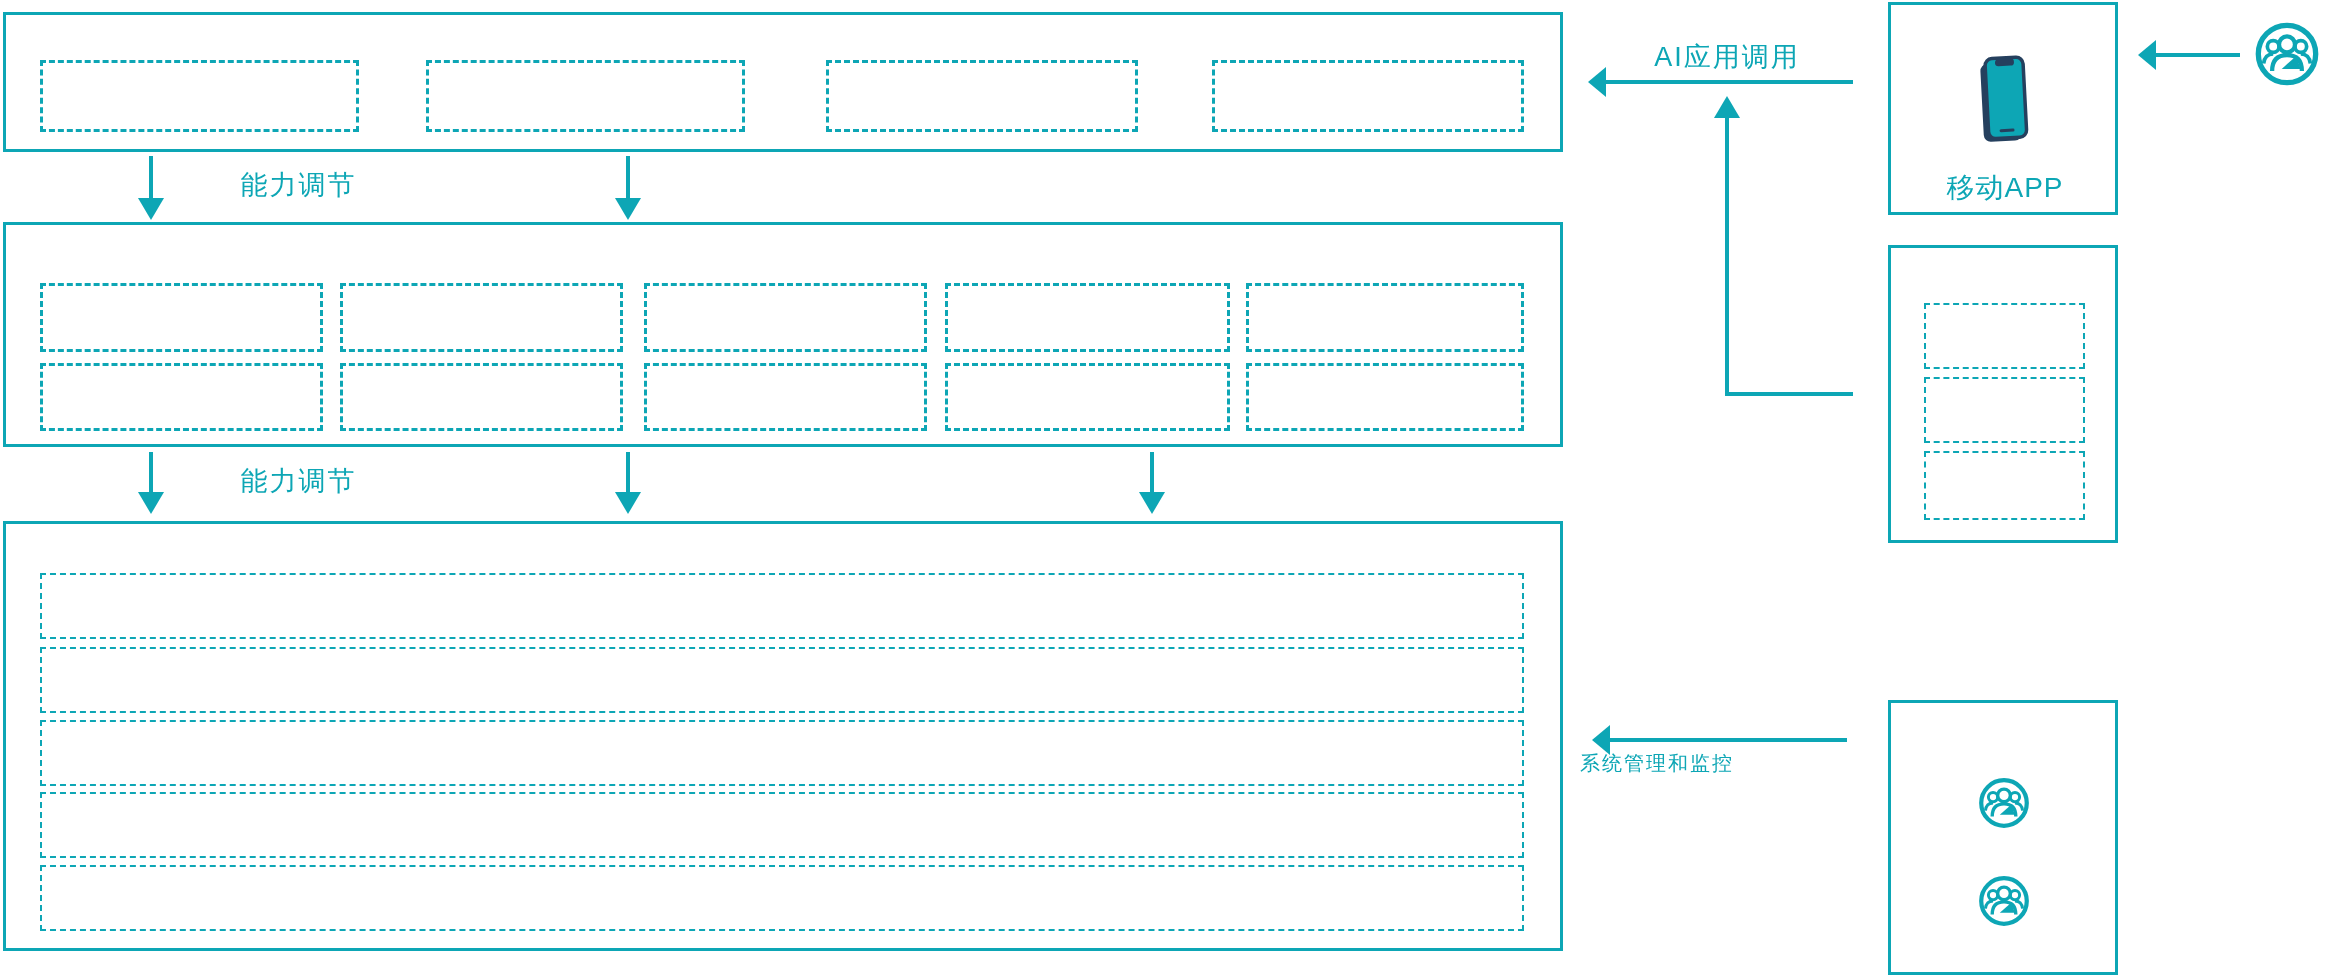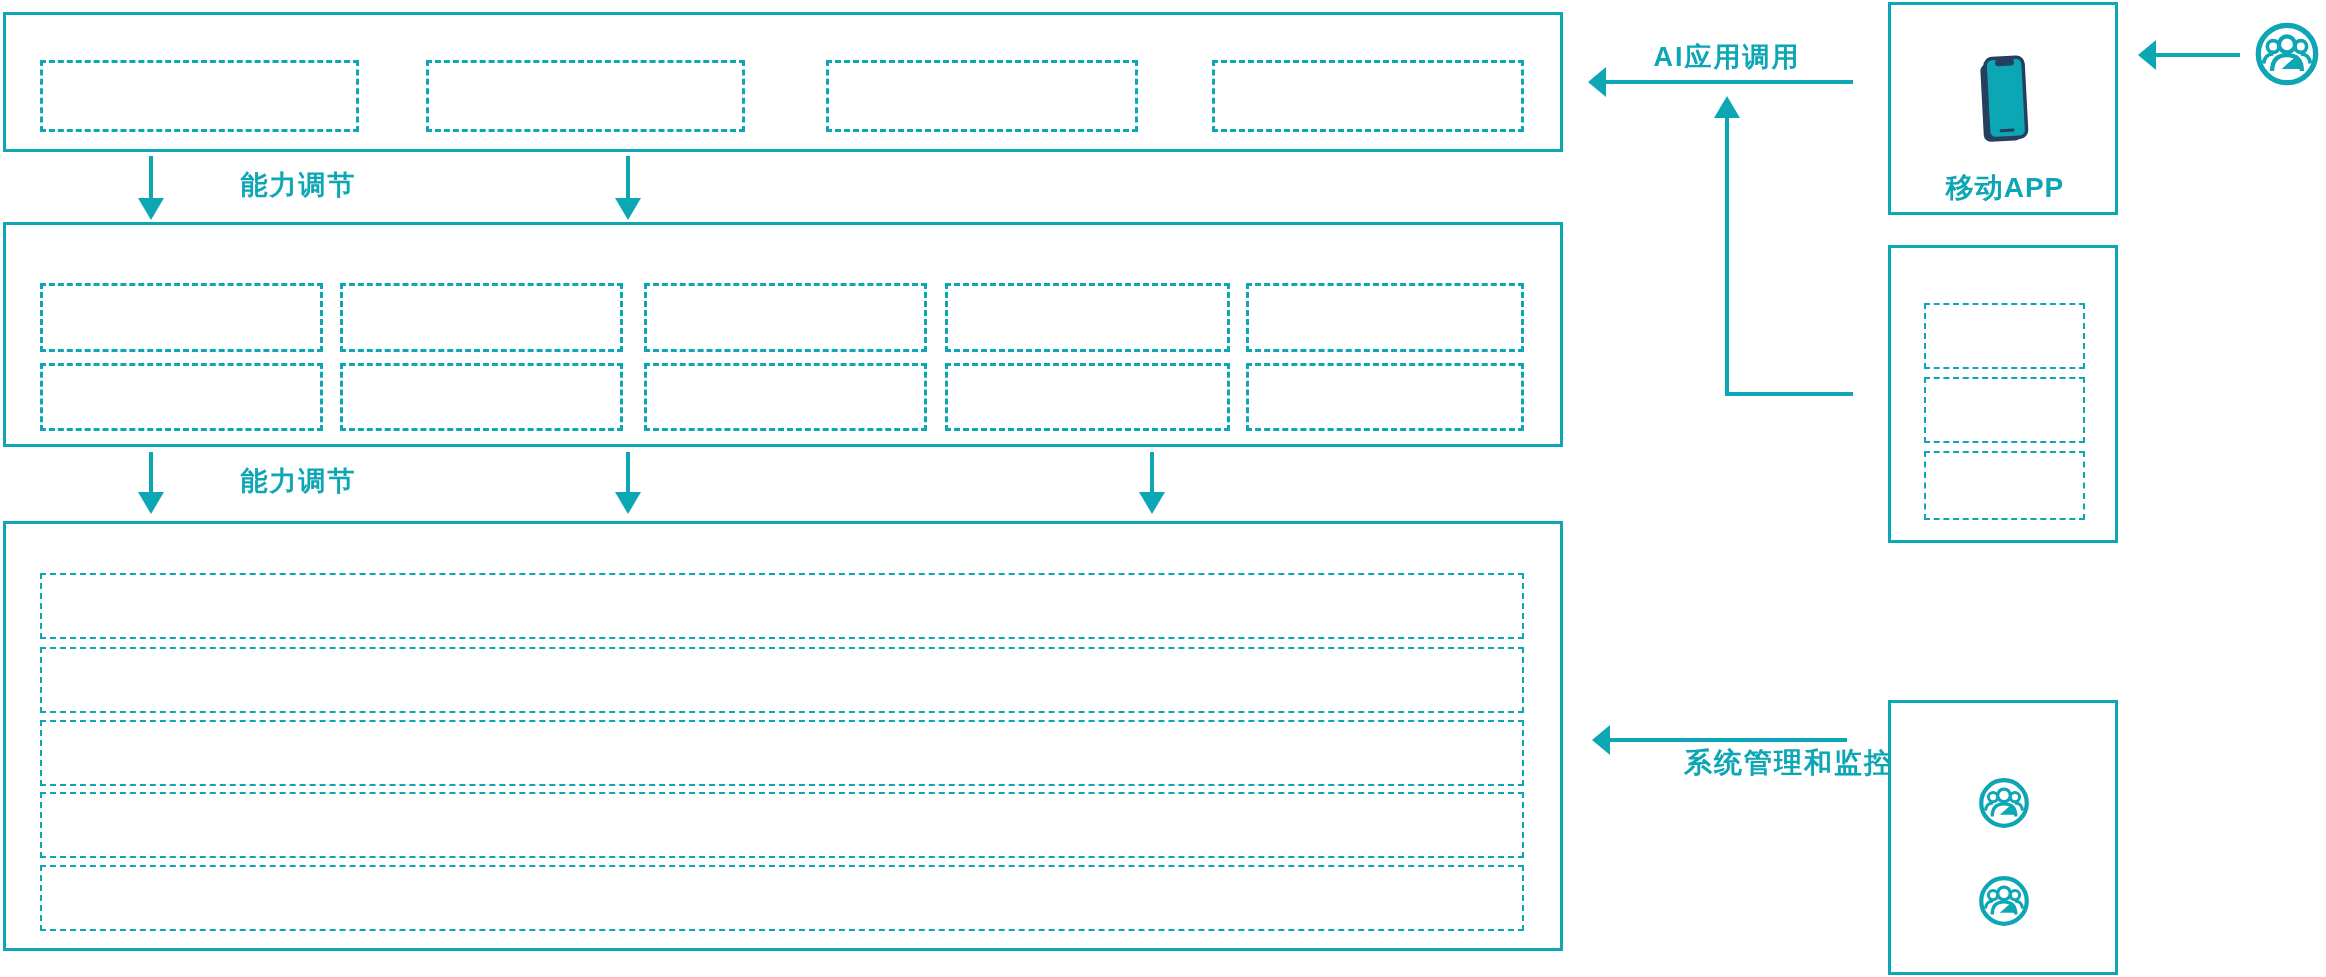--- a/index.html
+++ b/index.html
@@ -8,21 +8,21 @@
   }
   html,body{margin:0;padding:0;background:#fff;}
   .canvas{
     position:relative;width:2326px;height:977px;background:#fff;overflow:hidden;
     font-family:"Liberation Sans","DejaVu Sans",sans-serif;
   }
   .panel{position:absolute;border:3px solid var(--teal);box-sizing:border-box;background:#fff;}
   .slot{position:absolute;border:3px dashed var(--teal);box-sizing:border-box;}
   .slot.thin{border-width:2px;}
   .lbl{
-    position:absolute;color:var(--teal);font-weight:bold;font-size:27px;
+    position:absolute;color:var(--teal);font-weight:normal;font-size:27px;
     letter-spacing:2px;text-align:center;line-height:30px;white-space:nowrap;
   }
   .hline,.vline{position:absolute;background:var(--teal);}
   .ah-down{position:absolute;width:0;height:0;
     border-left:13px solid transparent;border-right:13px solid transparent;
     border-top:22px solid var(--teal);}
   .ah-up{position:absolute;width:0;height:0;
     border-left:13px solid transparent;border-right:13px solid transparent;
     border-bottom:22px solid var(--teal);}
   .ah-left{position:absolute;width:0;height:0;
@@ -103,21 +103,21 @@
   <div class="lbl" style="left:1622px;top:42px;width:210px">AI应用调用</div>
   <div class="hline" style="left:1606px;top:80px;width:247px;height:4px"></div>
   <div class="ah-left" style="left:1588px;top:67px"></div>
 
   <div class="ah-up" style="left:1714px;top:96px"></div>
   <div class="vline" style="left:1725px;top:118px;width:4px;height:278px"></div>
   <div class="hline" style="left:1725px;top:392px;width:128px;height:4px"></div>
 
   <div class="hline" style="left:1610px;top:738px;width:237px;height:4px"></div>
   <div class="ah-left" style="left:1592px;top:725px"></div>
-  <div class="lbl" style="left:1664px;top:748px;width:250px;font-size:28px">系统管理和监控</div>
+  <div class="lbl" style="left:1532px;top:748px;width:250px;font-size:20px">系统管理和监控</div>
 
   <div class="hline" style="left:2156px;top:53px;width:84px;height:4px"></div>
   <div class="ah-left" style="left:2138px;top:40px"></div>
 
   <div class="panel" style="left:1888px;top:2px;width:230px;height:213px">
     <svg class="icon" style="left:89px;top:50px" width="52" height="94" viewBox="0 0 52 94">
       <use href="#smartphone"></use>
     </svg>
     <div class="lbl" style="left:0;top:168px;width:228px;font-size:28px;letter-spacing:1px">移动APP</div>
   </div>

